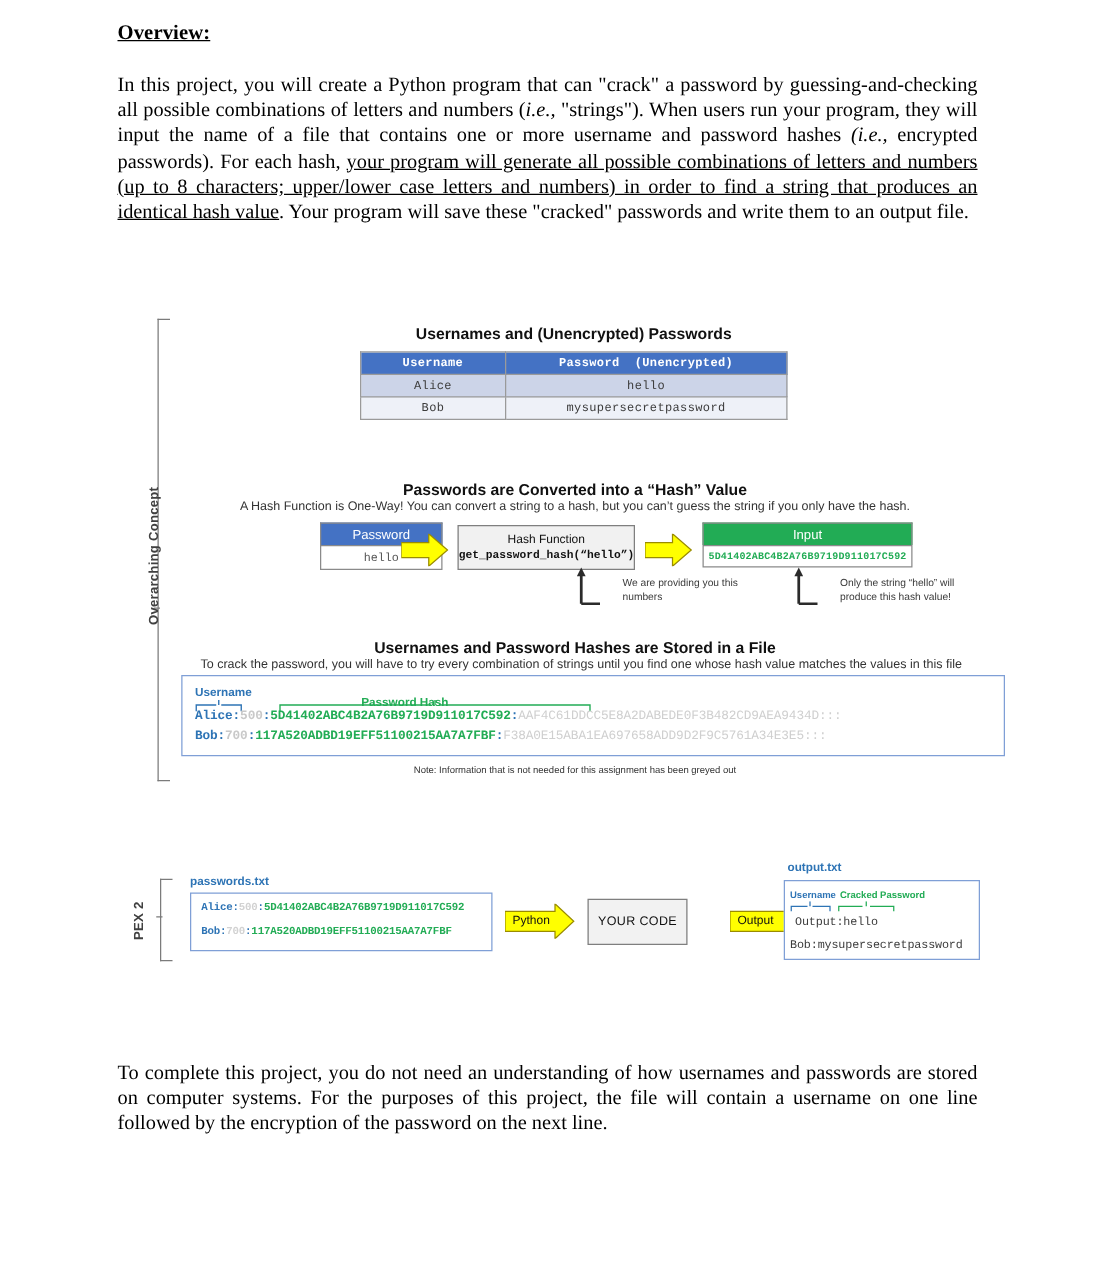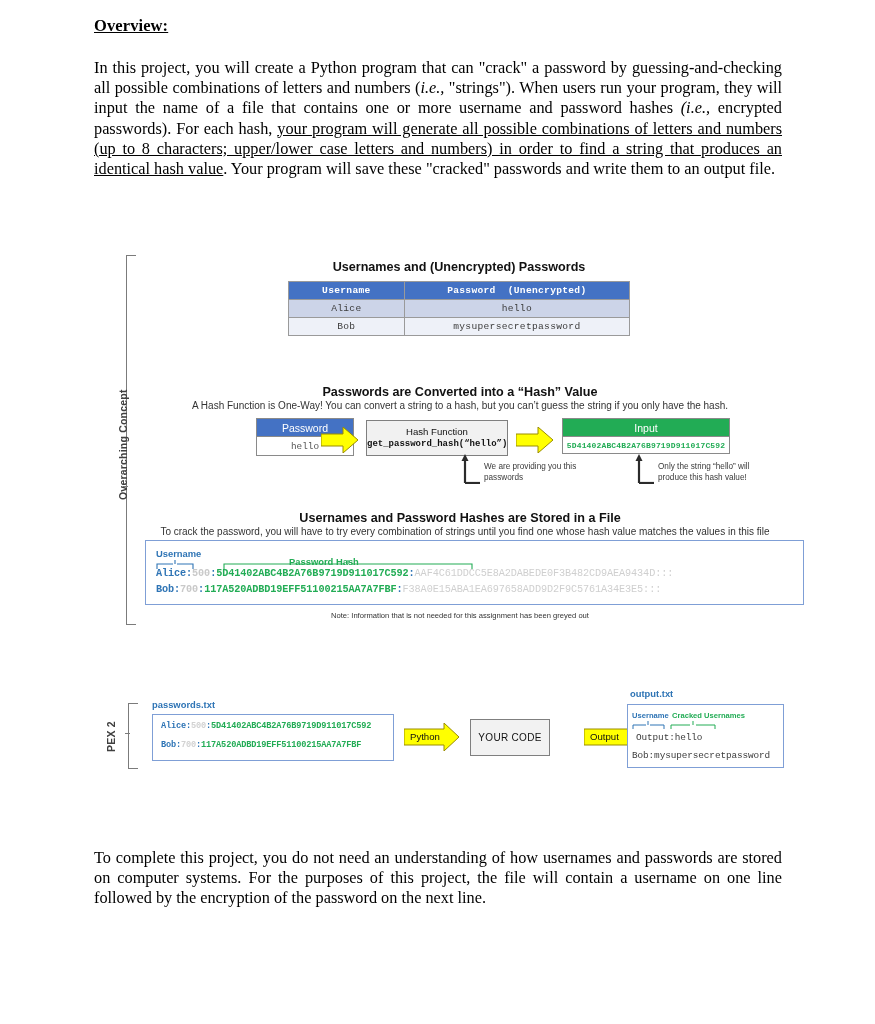--- a/index.html
+++ b/index.html
@@ -187,20 +187,21 @@
   
   .callout { position: absolute; }
   .callout .leader { position: absolute; }
   .callout .ctext {
     position: absolute;
     font-family: "Liberation Sans", sans-serif;
     font-size: 8.2px;
     color: #3a3a3a;
     line-height: 10.5px;
     white-space: nowrap;
+    margin-left: 14px;
   }
 
   
   .filepanel {
     position: absolute;
     background: #ffffff;
     border: 1px solid #7f9fd6;
   }
   .lbl-blue {
     position: absolute;
@@ -331,21 +332,21 @@
     <div class="fn-code">get_password_hash(“hello”)</div>
   </div>
 
   <div class="callout" style="left:460px; top:452px;">
     <svg class="leader" width="26" height="32" viewBox="0 0 26 32" style="left:0; top:0;">
       <path d="M5,31 L5,8" stroke="#2b2b2b" stroke-width="2.2" fill="none"></path>
       <polygon points="5,2 1.5,9 8.5,9" fill="#2b2b2b"></polygon>
       <path d="M5,31 L20,31" stroke="#2b2b2b" stroke-width="2.2" fill="none"></path>
     </svg>
     <div class="ctext" style="left:24px; top:10px;">We are providing you this</div>
-    <div class="ctext" style="left:24px; top:21px;">passwords</div>
+    <div class="ctext" style="left:24px; top:21px;">numbers</div>
   </div>
 
   <div class="yarrow" style="left:516px; top:427px;">
     <svg width="38" height="26" viewBox="0 0 38 26">
       <polygon points="0,7 22,7 22,0 37,13 22,26 22,19 0,19" fill="#FFFF00" stroke="#9a8c00" stroke-width="1"></polygon>
     </svg>
   </div>
 
   <div class="kv-box" style="left:562px; top:418px; width:168px;">
     <div class="kv-head green">Input</div>
@@ -408,21 +409,21 @@
     <svg width="62" height="28" viewBox="0 0 62 28">
       <polygon points="0,6 45,6 45,0 61,14 45,28 45,22 0,22" fill="#FFFF00" stroke="#9a8c00" stroke-width="1"></polygon>
     </svg>
     <div class="lbl" style="top:8px;">Output</div>
   </div>
 
   <div class="lbl-blue" style="left:630px; top:688px;">output.txt</div>
   <div class="smallfile" style="left:627px; top:704px; width:155px; height:62px;"></div>
 
   <div class="lbl-blue" style="left:632px; top:711px; font-size:7.6px;">Username</div>
-  <div class="lbl-green" style="left:672px; top:711px; font-size:7.6px;">Cracked Usernames</div>
+  <div class="lbl-green" style="left:672px; top:711px; font-size:7.6px;">Cracked Password</div>
 
   <svg class="brace" style="left:632px; top:721px;" width="34" height="9" viewBox="0 0 34 9">
     <path d="M1,8 L1,4 L14,4 M16,0 L16,4 M18,4 L32,4 L32,8" stroke="#2e74b5" stroke-width="1" fill="none"></path>
   </svg>
   <svg class="brace" style="left:670px; top:721px;" width="46" height="9" viewBox="0 0 46 9">
     <path d="M1,8 L1,4 L20,4 M23,0 L23,4 M26,4 L45,4 L45,8" stroke="#22ac55" stroke-width="1" fill="none"></path>
   </svg>
 
   <div class="outline" style="left:636px; top:732px;">Output:hello</div>
   <div class="outline" style="left:632px; top:750px;">Bob:mysupersecretpassword</div>

